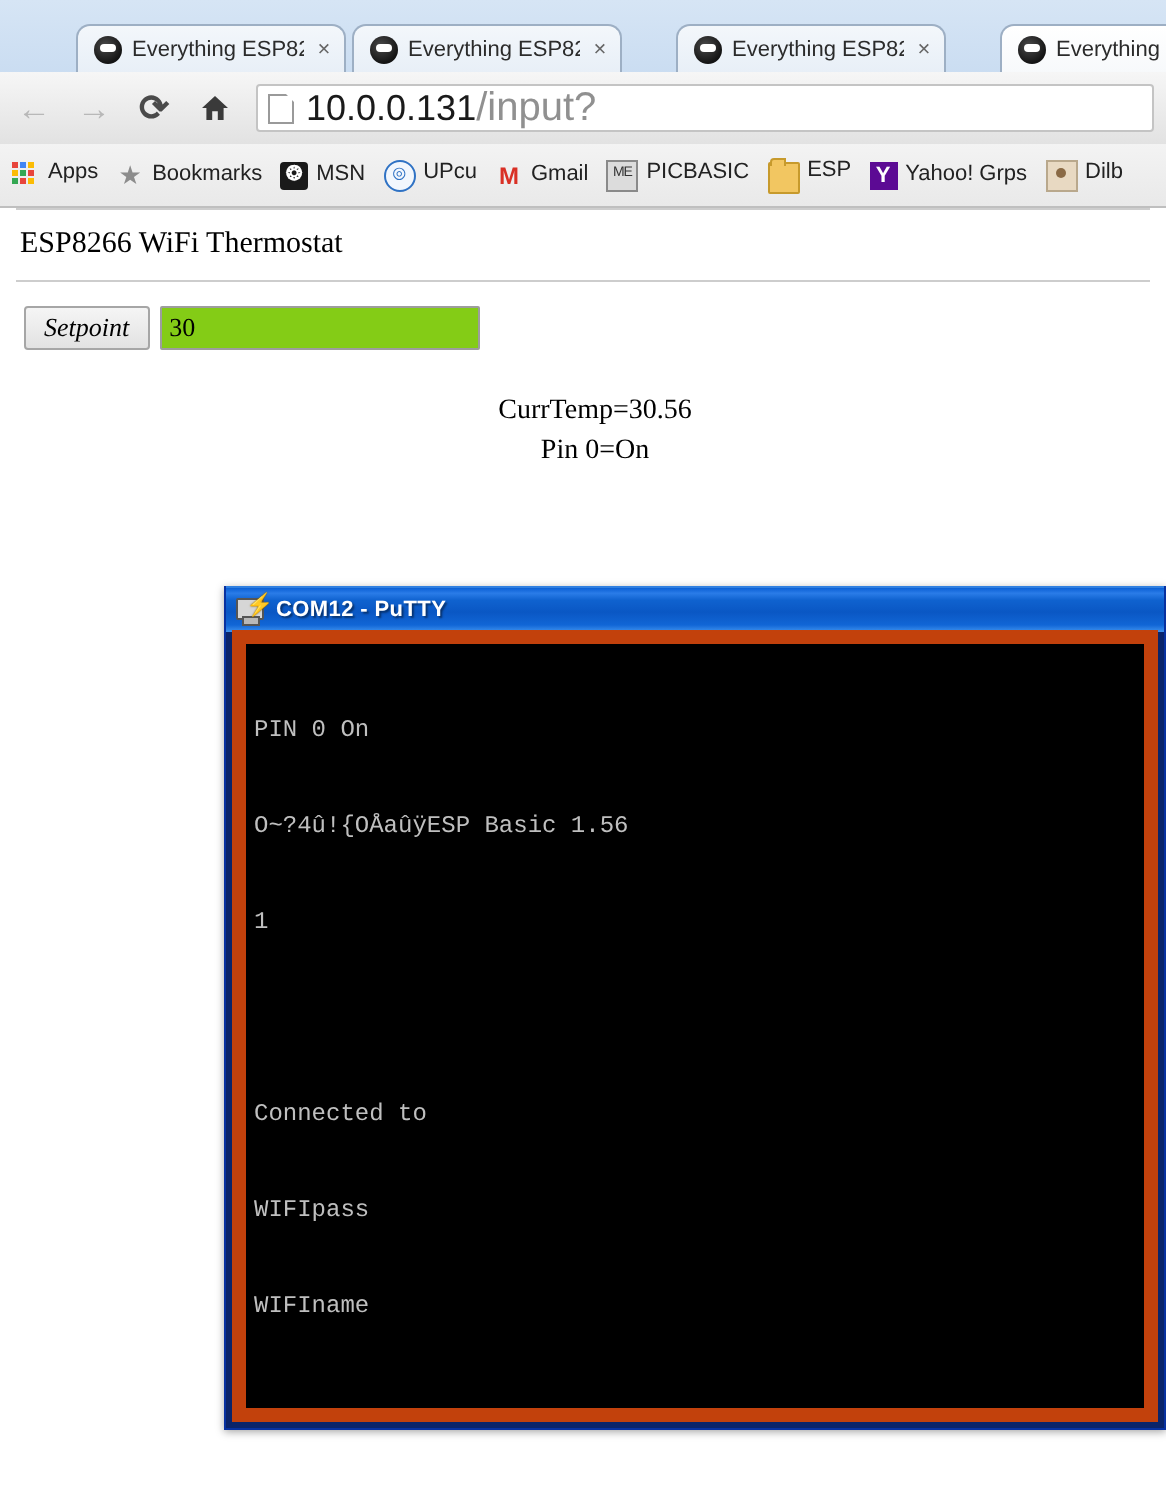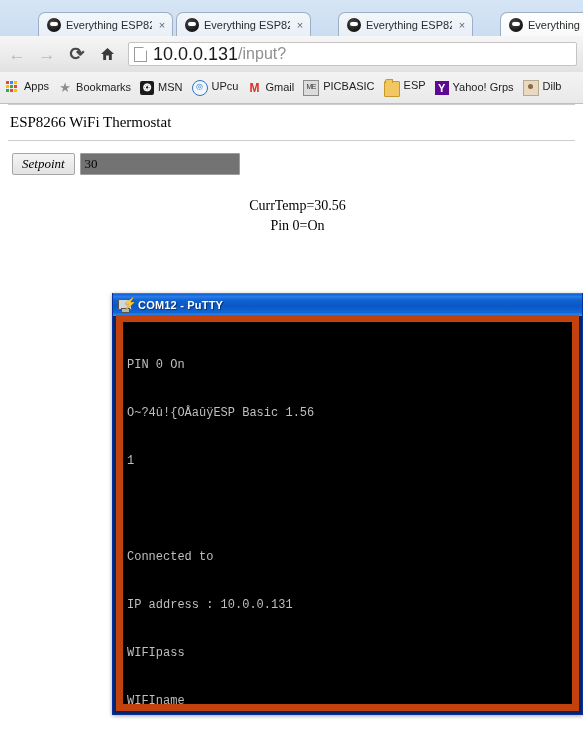--- a/index.html
+++ b/index.html
@@ -140,21 +140,21 @@
     border-width: 0 4px 4px 0;
     border-style: solid;
     border-color: transparent #ffffff transparent transparent;
   }
   .omnibox .url-main {
     font-size: 18px;
     color: #1a1a1a;
     white-space: nowrap;
   }
   .omnibox .url-path {
-    font-size: 16px;
+    font-size: 20px;
     color: #909090;
     white-space: nowrap;
   }
 
   .bookmarks-bar {
     position: absolute;
     left: 0; top: 72px;
     width: 583px;
     height: 31px;
     background: linear-gradient(to bottom, #f3f3f3 0%, #e9e9e9 100%);
@@ -296,21 +296,21 @@
     border: 1px solid #a6a6a6;
     border-radius: 2px;
     padding: 3px 9px;
     line-height: 14px;
     font-style: italic;
   }
   .text-input {
     font-family: "Liberation Serif", serif;
     font-size: 13px;
     color: #000;
-    background: #737373;
+    background: #84cc16;
     border: 1px solid #9d9d9d;
     border-radius: 1px;
     width: 150px;
     padding: 3px 4px;
     margin-left: 5px;
     line-height: 14px;
     box-sizing: content-box;
   }
   .readout {
     font-family: "Liberation Serif", serif;
@@ -535,21 +535,20 @@
       <span class="putty-title-text">COM12 - PuTTY</span>
     </div>
 
     <div class="putty-inner">
       <div class="term">
         <div class="term-line">PIN 0 On</div>
         <div class="term-line">O~?4û!{OÅaûÿESP Basic 1.56</div>
         <div class="term-line">1</div>
         <div class="term-line"></div>
         <div class="term-line">Connected to</div>
-        <div class="term-line">IP address : 10.0.0.131</div>
         <div class="term-line">WIFIpass</div>
         <div class="term-line">WIFIname</div>
         
         
         
         
         
         
         
         

